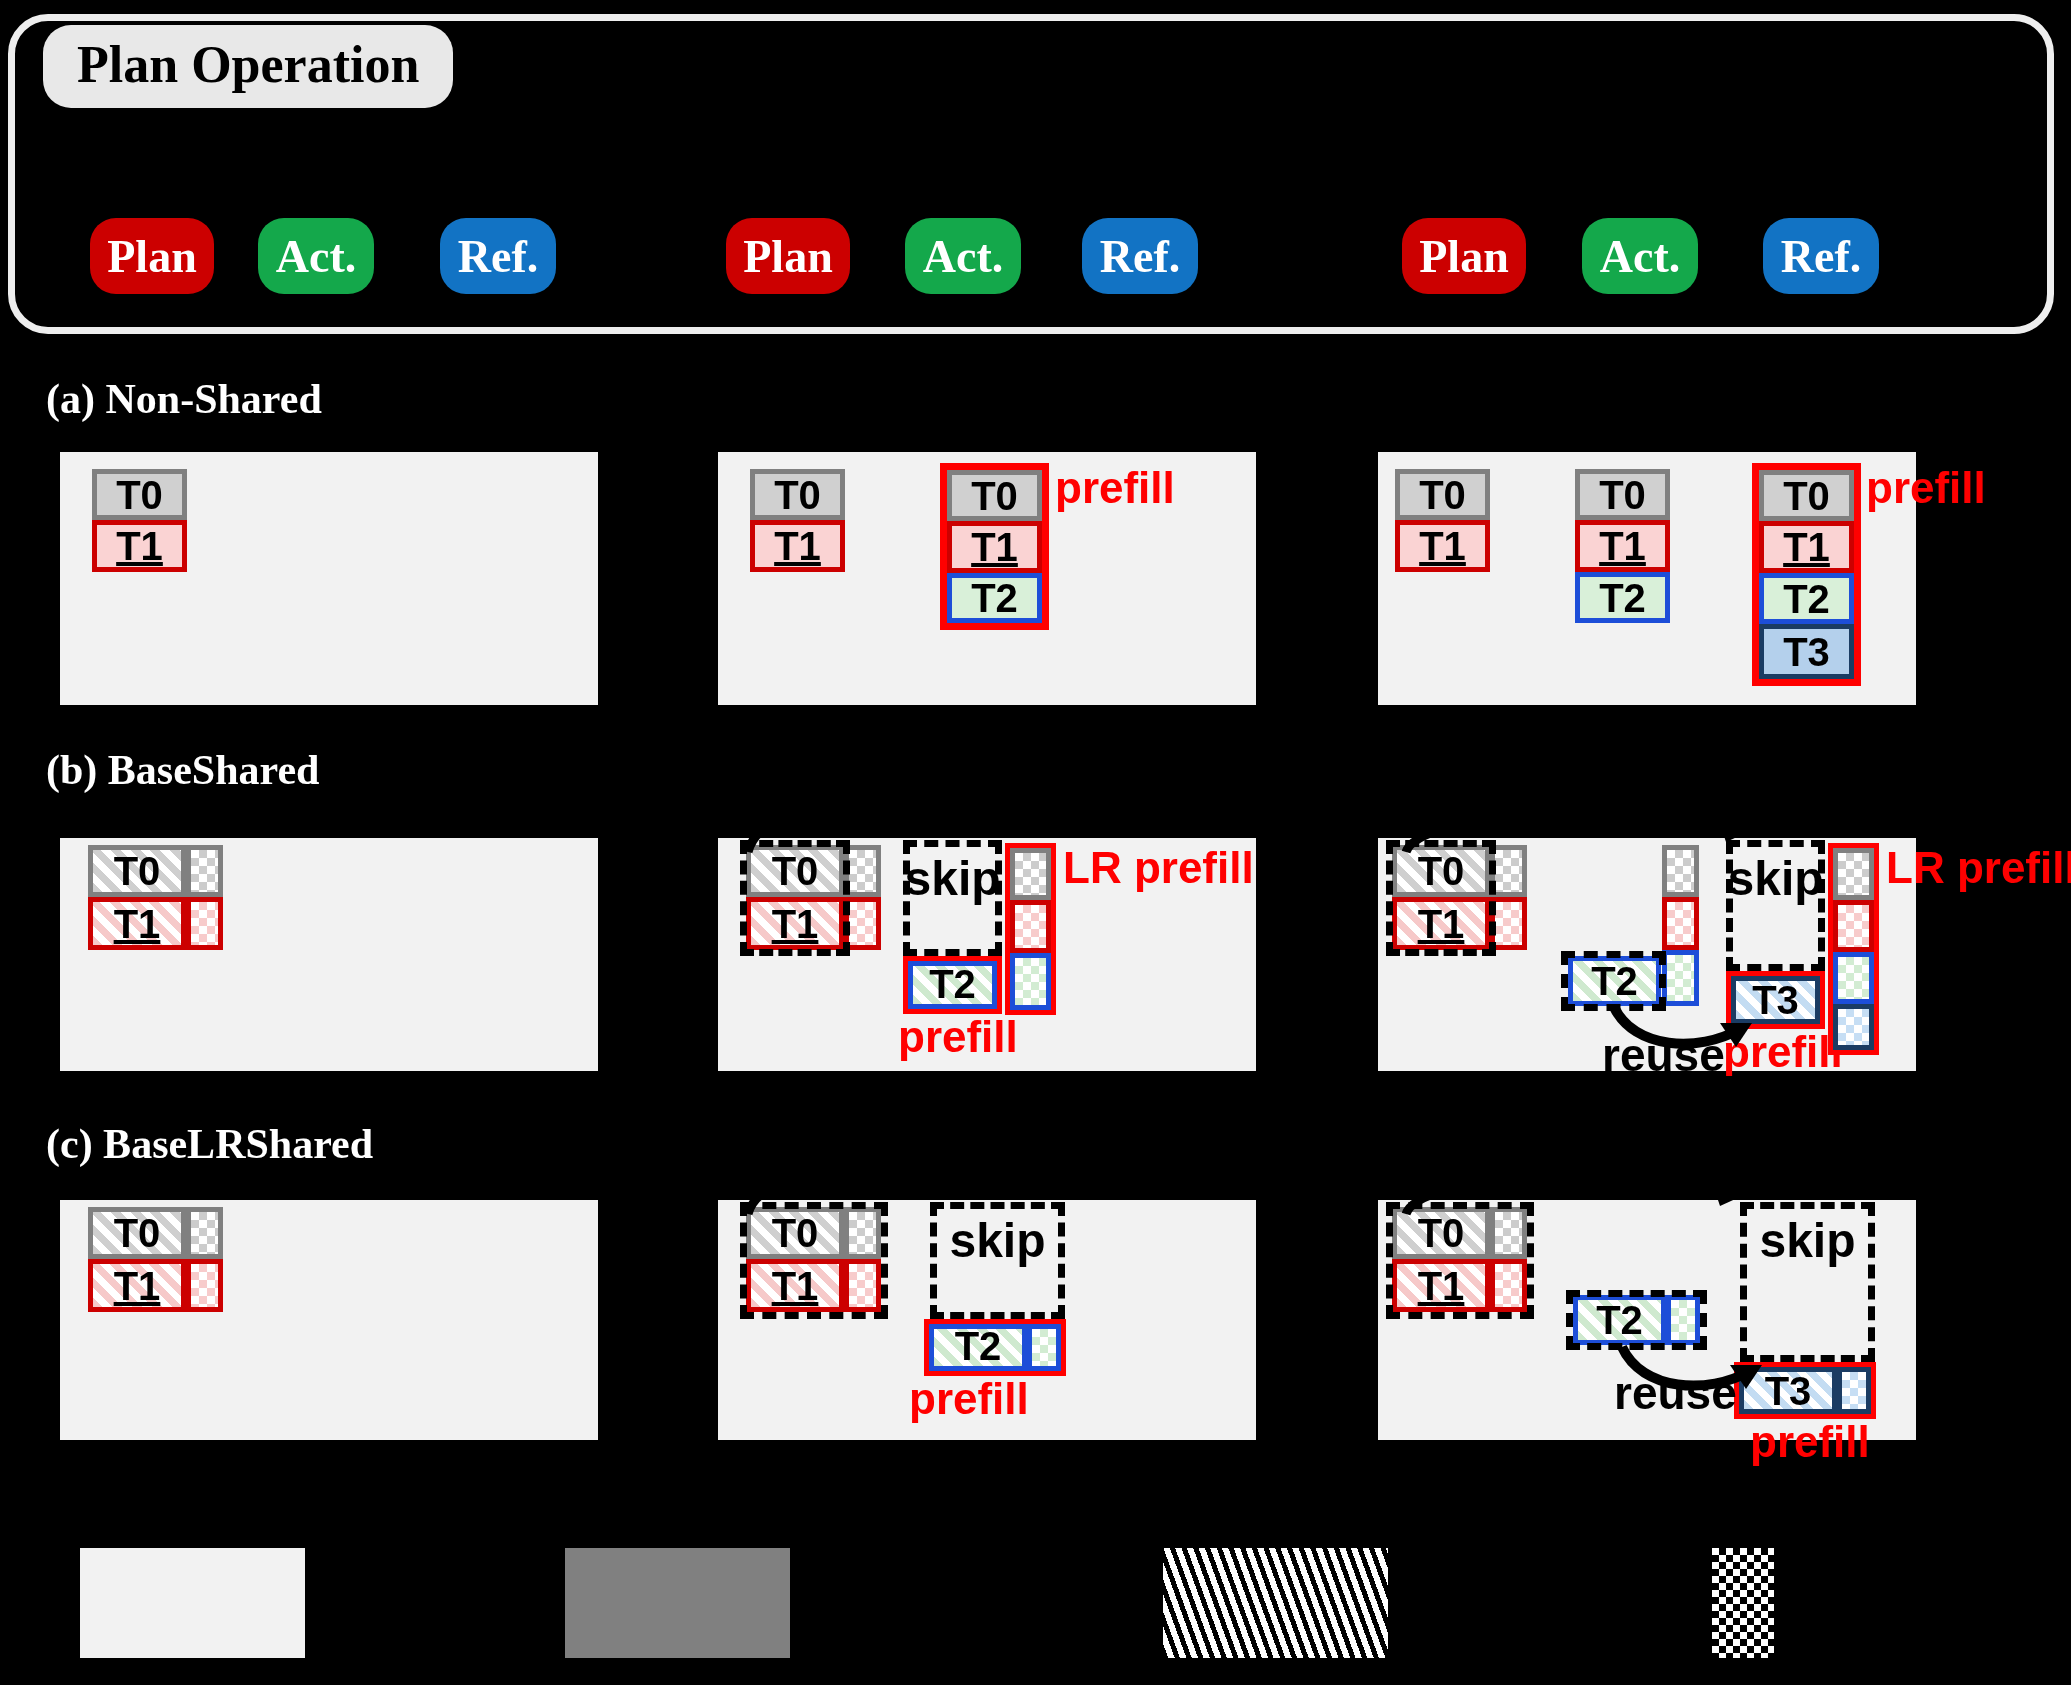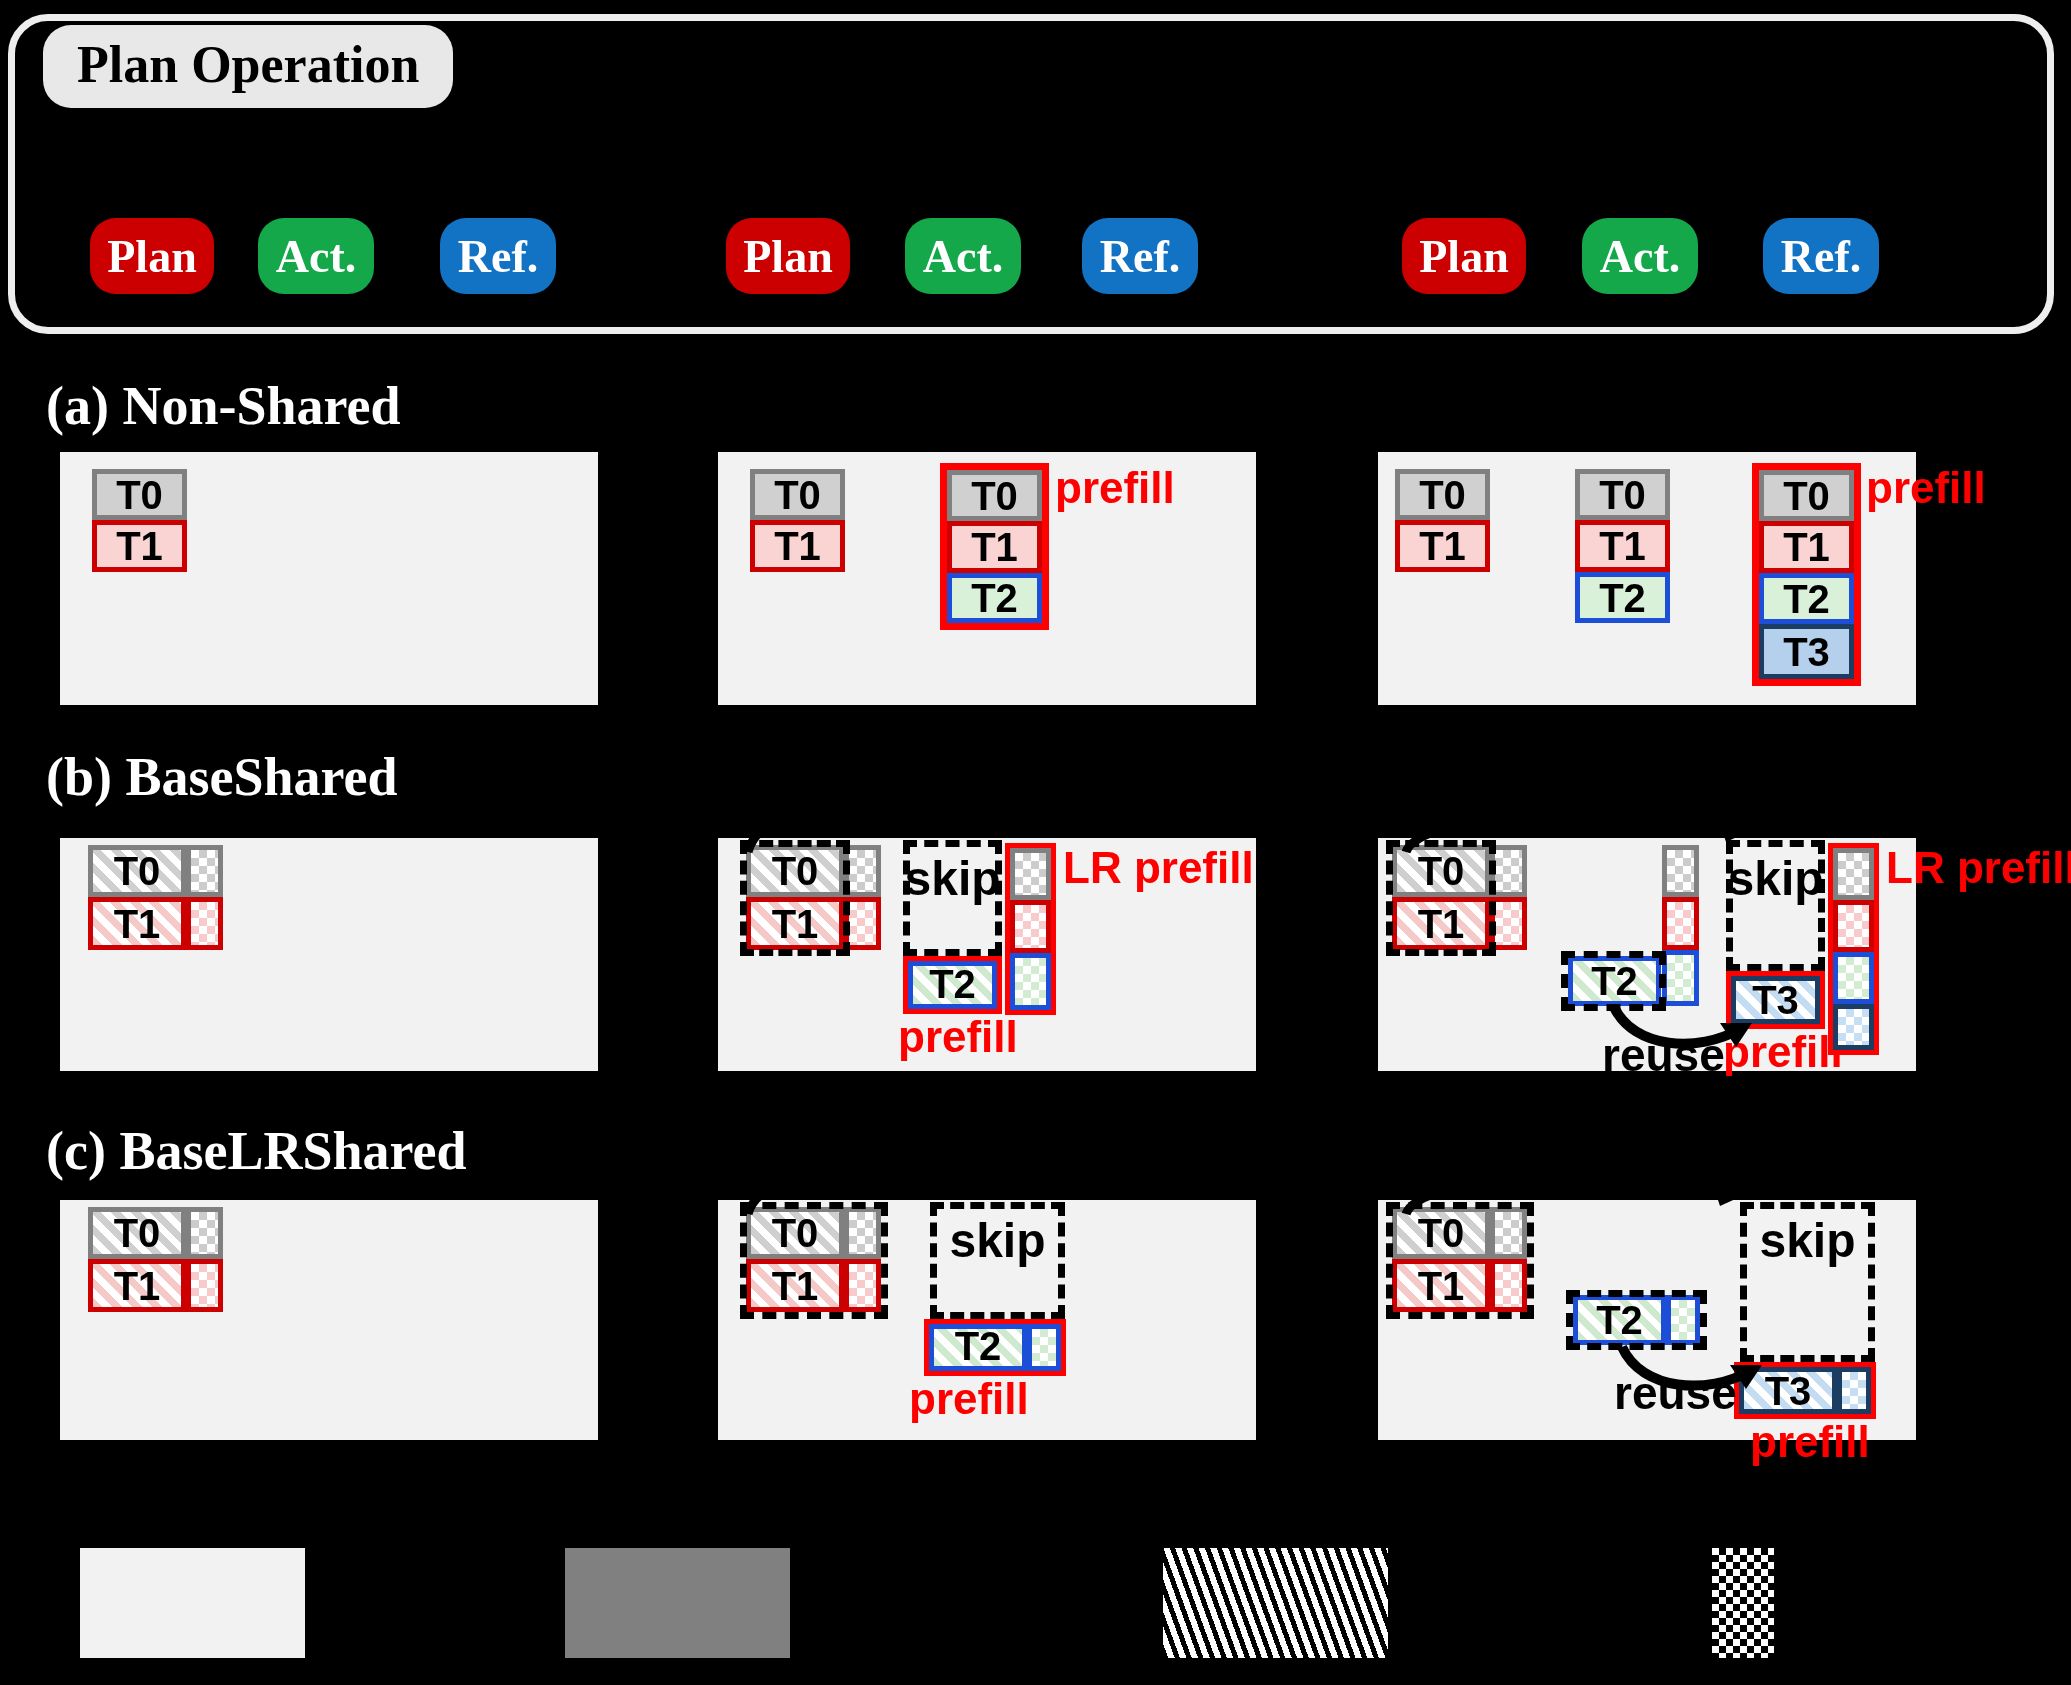--- a/index.html
+++ b/index.html
@@ -13,33 +13,33 @@
             border-radius:28px;padding:10px 34px 14px 34px;
             font-family:"Liberation Serif", serif;font-size:52px;font-weight:700;color:#000;
             white-space:nowrap;z-index:3;}
   .op-pill{position:absolute;height:76px;border-radius:26px;color:#fff;
            display:flex;align-items:center;justify-content:center;
            font-family:"Liberation Serif", serif;font-weight:700;font-size:46px;
            top:218px;}
 
   
   .sec-title{position:absolute;color:#fff;font-family:"Liberation Serif", serif;
-             font-weight:700;font-size:54px;white-space:nowrap;}
+             font-weight:700;font-size:42px;white-space:nowrap;}
 
   
   .panel{position:absolute;background:#f2f2f2;}
 
   
   .tok{position:absolute;box-sizing:border-box;display:flex;align-items:center;
        justify-content:center;font-family:"Liberation Sans", sans-serif;
        font-weight:700;color:#000;line-height:1;}
   .tok span{position:relative;z-index:2;}
 
   .b-gray {border:5px solid #808080;background:#d0d0d0;}
-  .b-red  {border:5px solid #cc0000;background:#fad3d3;}
+  .b-red  {border:5px solid #cc0000;background:#fad3d3;text-decoration:underline;}
   .b-green{border:5px solid #1d4ed8;background:#d9f0d9;align-items:flex-end;}
   .b-blue {border:5px solid #1b3c63;background:#b4d0ec;}
 
   
   .h-gray {background-color:#fff;background-image:repeating-linear-gradient(45deg,#cfcfcf 0 7px,#ffffff 7px 14px);}
   .h-red  {background-color:#fff;background-image:repeating-linear-gradient(45deg,#f6c9c9 0 7px,#ffffff 7px 14px);}
   .h-green{background-color:#fff;background-image:repeating-linear-gradient(45deg,#cfe9cf 0 7px,#ffffff 7px 14px);}
   .h-blue {background-color:#fff;background-image:repeating-linear-gradient(45deg,#c3dcf2 0 7px,#ffffff 7px 14px);}
 
   .d-gray {background-color:#fff;background-image:

